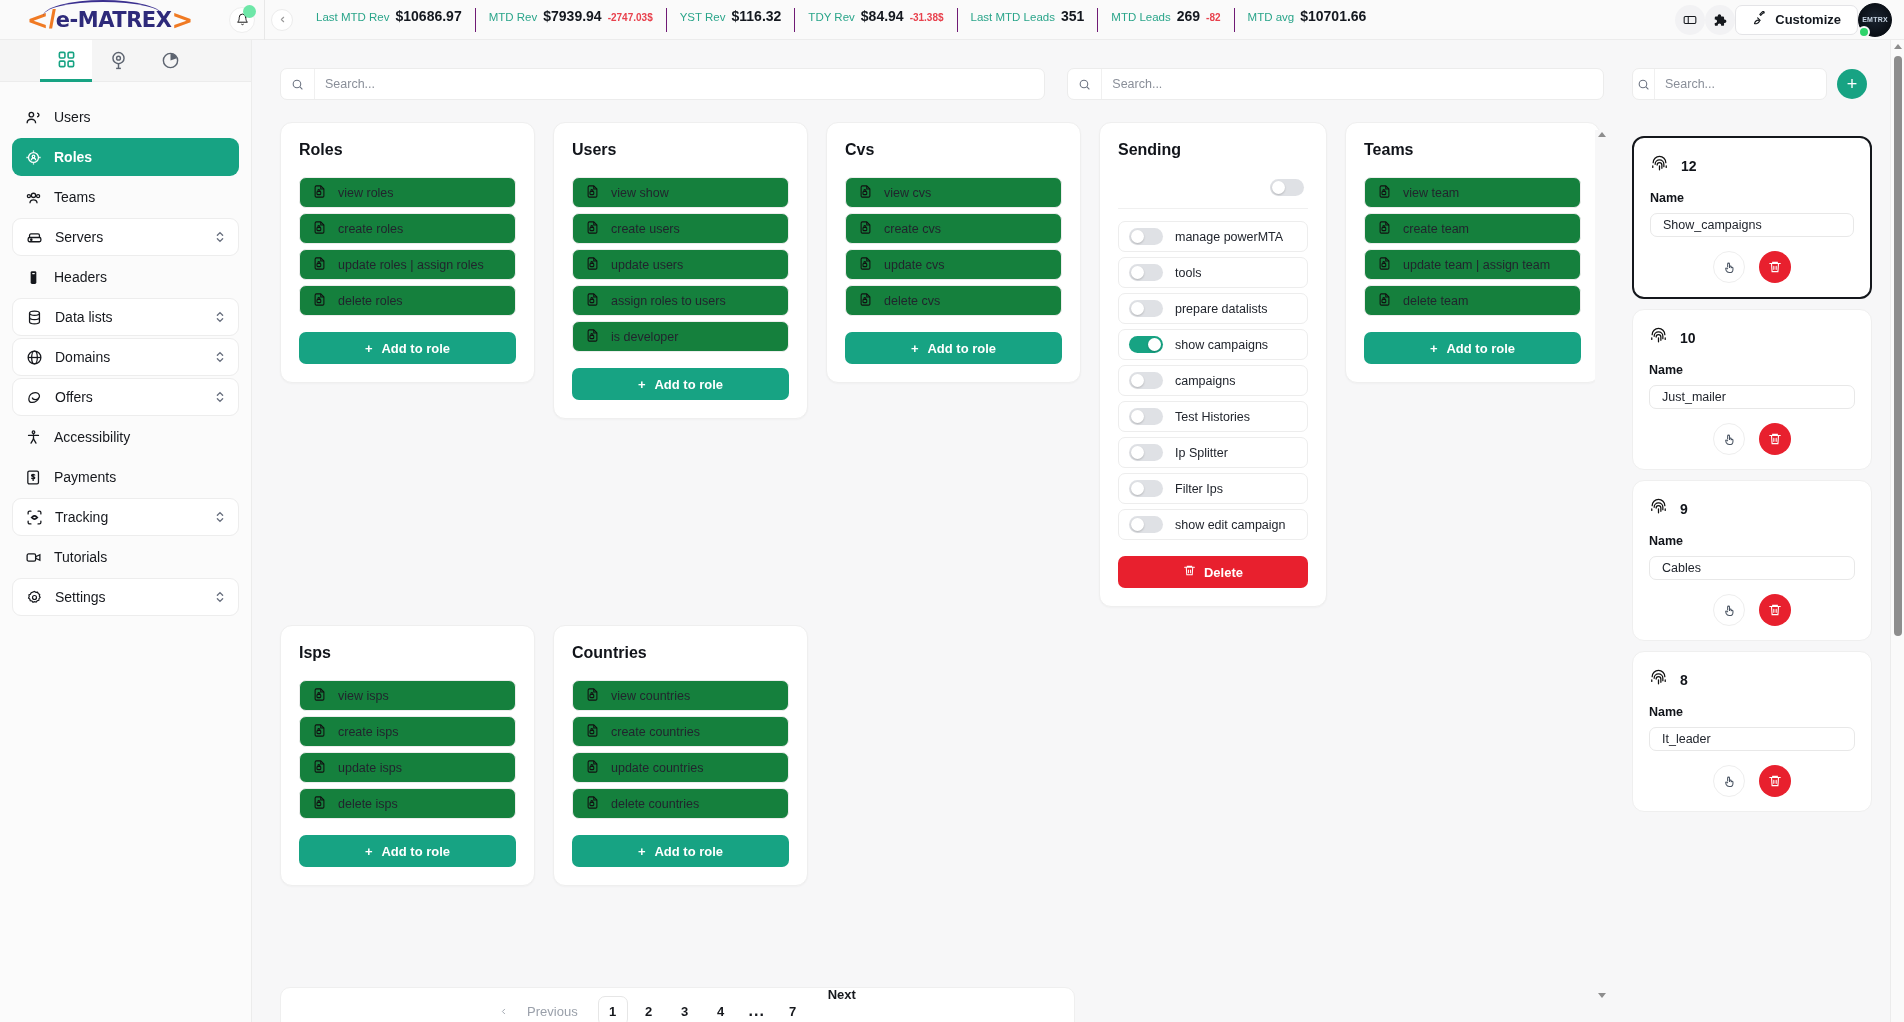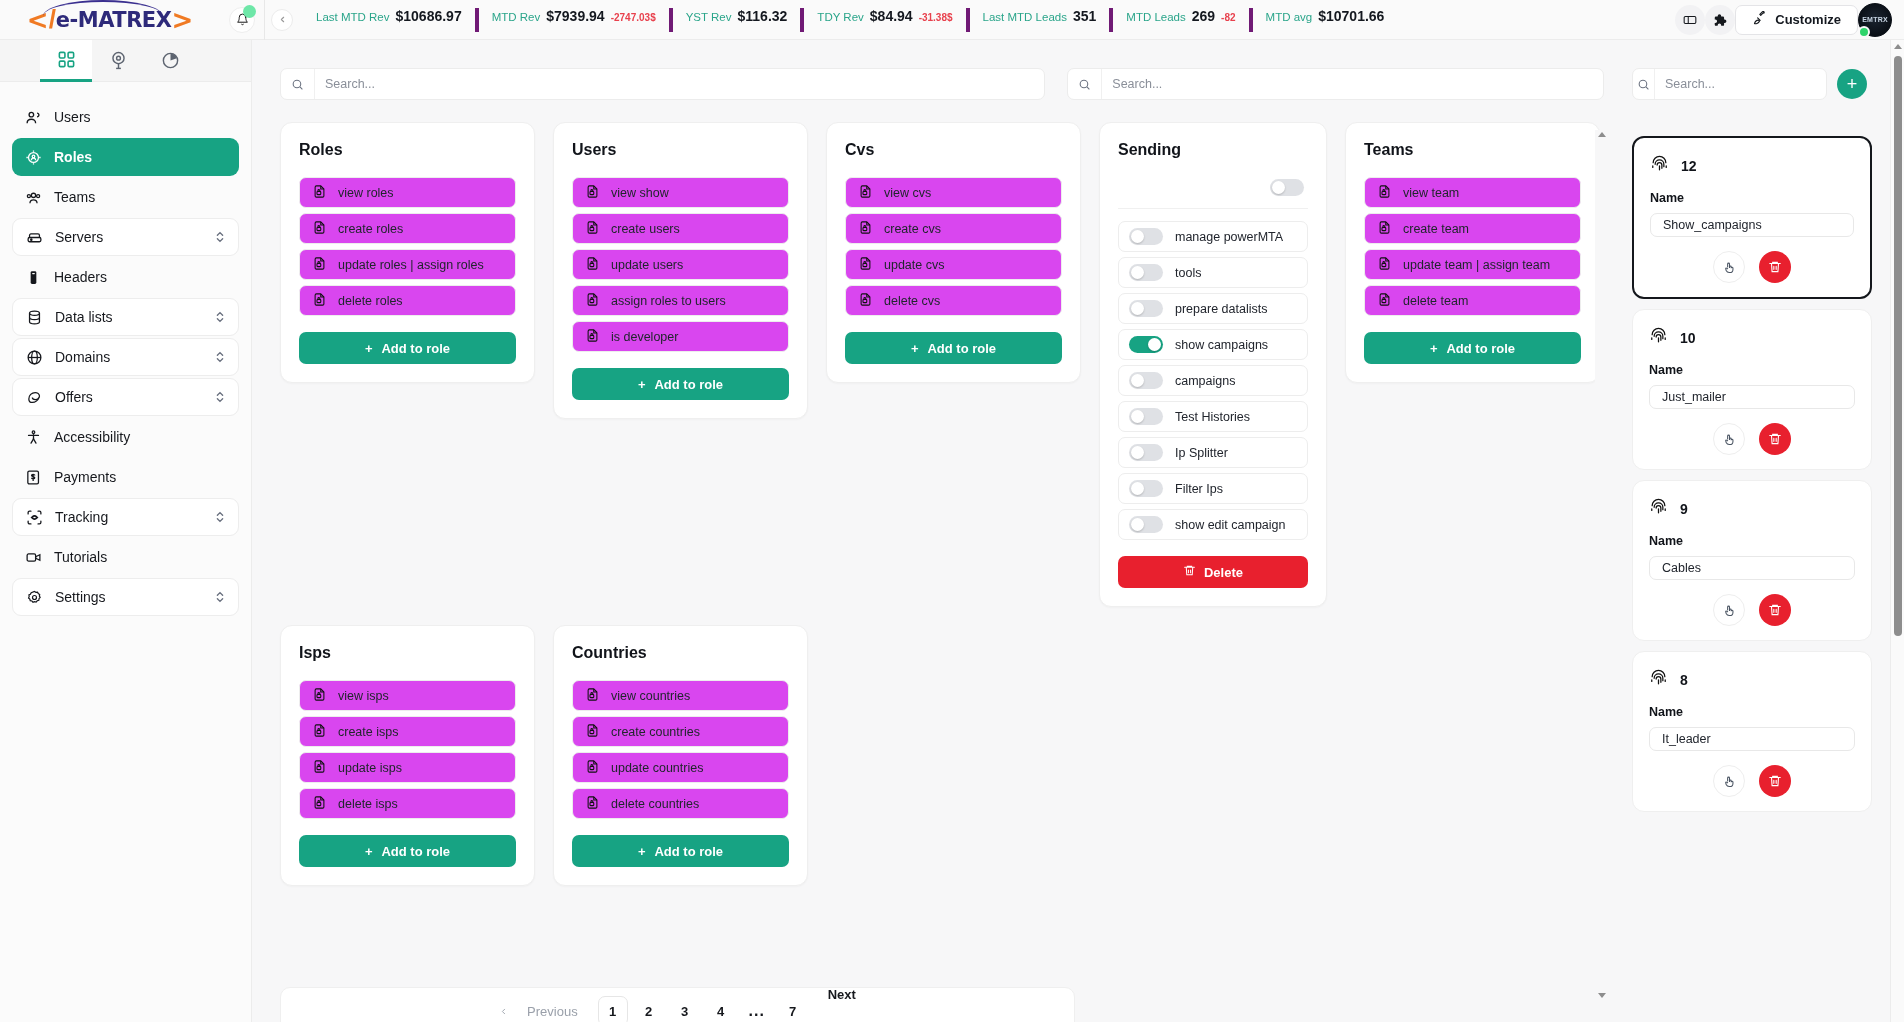--- a/index.html
+++ b/index.html
@@ -41,21 +41,21 @@
 
   .collapse-btn {
     width: 22px; height: 22px; border-radius: 50%; border: 1px solid #ececec;
     background: #fff; display: flex; align-items: center; justify-content: center;
     margin: 0 10px 0 6px; color: #888; font-size: 11px;
   }
 
   .stats { display: flex; align-items: center; flex: 1; height: 40px; }
   .stat {
     display: flex; align-items: baseline; gap: 6px; padding: 0 13px; height: 24px;
-    border-right: 4px solid #701a75; white-space: nowrap;
+    border-right: 1px solid #701a75; white-space: nowrap;
   }
   .stat:last-child { border-right: none; }
   .stat-label { color: #2aa58a; font-size: 11.5px; font-weight: 500; }
   .stat-value { color: #14181f; font-size: 14px; font-weight: 700; }
   .stat-delta { color: #e8414d; font-size: 10px; font-weight: 600; }
 
   .top-actions { display: flex; align-items: center; padding-right: 12px; }
   .icon-btn-round {
     width: 30px; height: 30px; border-radius: 50%; background: #f2f2f4;
     display: flex; align-items: center; justify-content: center; color: #15181d;
@@ -125,21 +125,21 @@
     background: #fff; border: 1px solid #efefef; border-radius: 12px;
     padding: 18px 18px 18px; width: 255px;
     box-shadow: 0 1px 2px rgba(16,24,40,.03);
   }
   .perm-card.sending { width: 228px; }
   .perm-card h3 { font-size: 16px; font-weight: 700; color: #11141a; margin-bottom: 18px; }
   .perm-list { display: flex; flex-direction: column; gap: 5px; margin-bottom: 16px; }
   .perm-item {
     display: flex; align-items: center; gap: 11px; height: 31px; padding: 0 12px;
     border: 1px solid #ededed; border-radius: 7px; font-size: 12.5px; color: #21252d;
-    background: #d946ef;
+    background: #15803d;
   }
   .btn-add {
     width: 100%; height: 32px; border: none; border-radius: 7px; background: #17a383;
     color: #fff; font-size: 13px; font-weight: 700; display: flex; align-items: center;
     justify-content: center; gap: 9px; font-family: "Liberation Sans", sans-serif;
   }
   .btn-del {
     width: 100%; height: 32px; border: none; border-radius: 7px; background: #e8202e;
     color: #fff; font-size: 13px; font-weight: 700; display: flex; align-items: center;
     justify-content: center; gap: 8px; font-family: "Liberation Sans", sans-serif;

